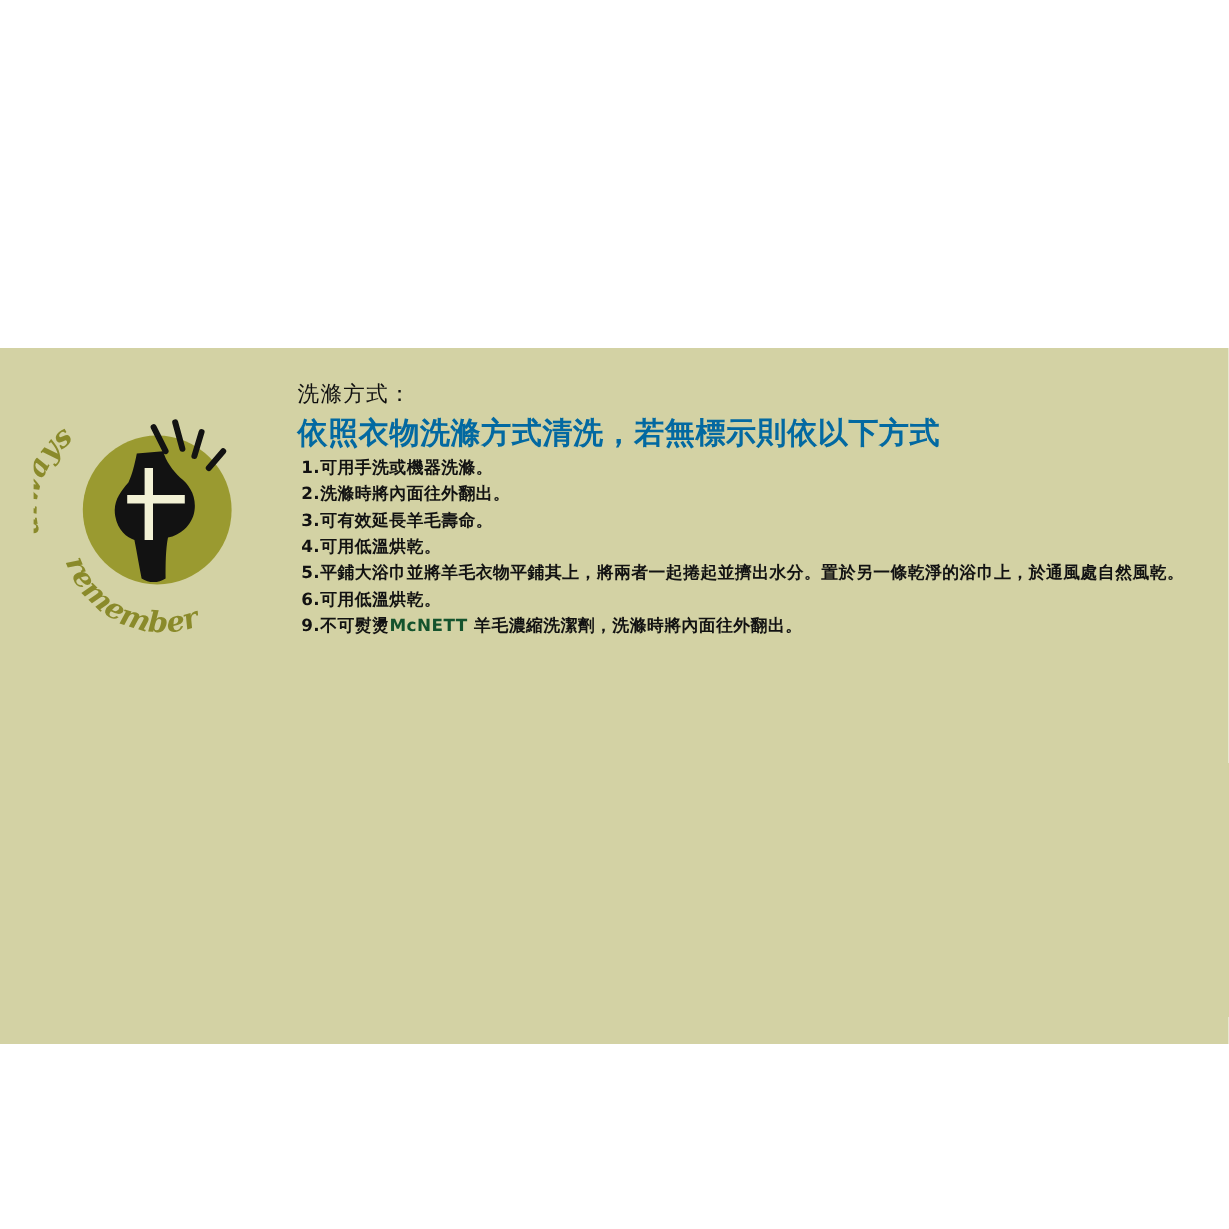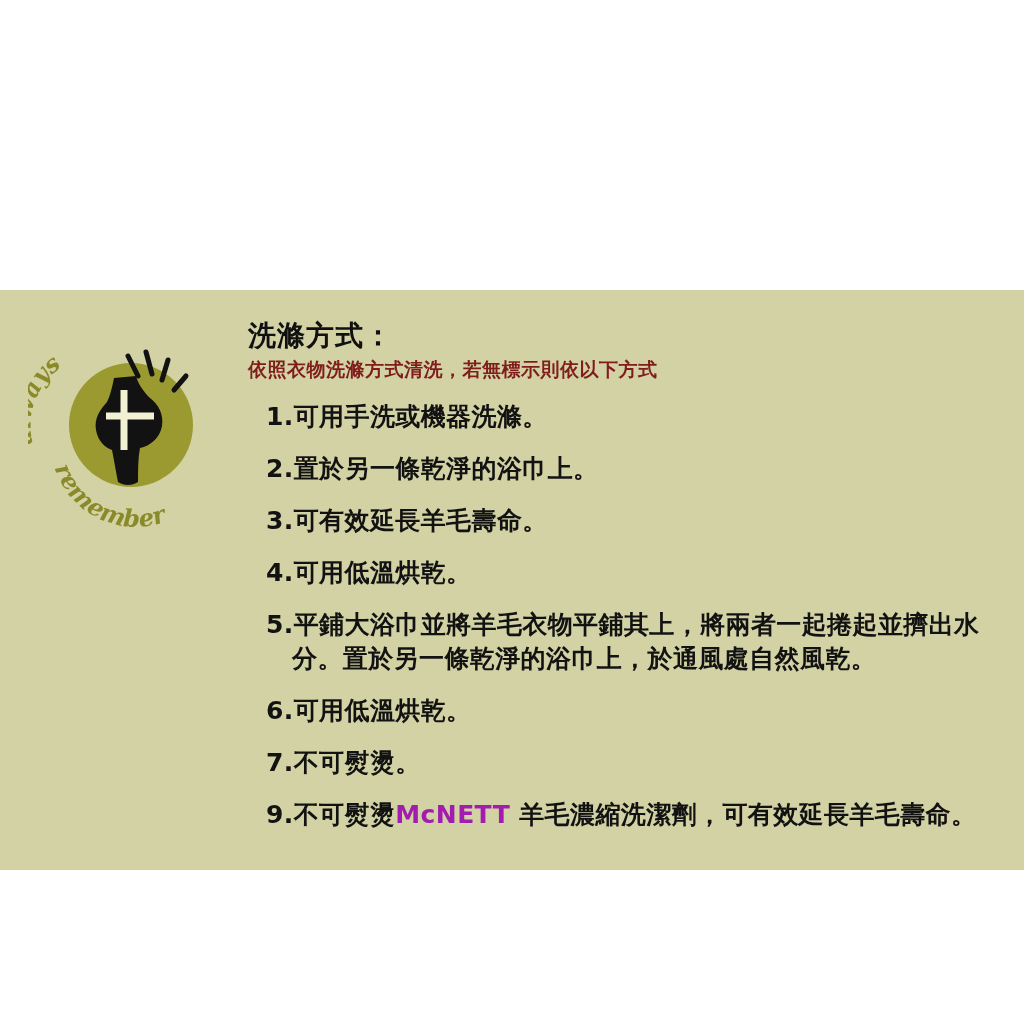--- a/index.html
+++ b/index.html
@@ -41,62 +41,62 @@
 
   
   #care-block {
     position: absolute;
     left: 248px;
     top: 28px;
     width: 752px;
   }
 
   .heading {
-    font-size: 28px;
-    font-weight: bold;
+    font-size: 18px;
+    font-weight: normal;
     color: #101010;
     letter-spacing: 1px;
     line-height: 1.25;
     margin: 0 0 4px 0;
     font-family: "DejaVu Sans", "Liberation Sans", sans-serif;
   }
 
   .subheading {
-    font-size: 19px;
+    font-size: 25px;
     font-weight: bold;
-    color: #7f1d1d;
+    color: #0369a1;
     line-height: 1.3;
     margin: 0 0 4px 0;
     letter-spacing: 0.5px;
   }
 
   ol.steps {
     margin: 0;
     padding: 0;
     list-style: none;
     counter-reset: step;
   }
 
   ol.steps li {
-    font-size: 25px;
+    font-size: 14px;
     font-weight: bold;
     color: #121212;
     line-height: 1.36;
     letter-spacing: 0.4px;
-    margin: 18px;
+    margin: 3px;
     padding: 0;
     text-indent: 0;
   }
 
   ol.steps li .num {
     font-family: "DejaVu Sans", "Liberation Sans", sans-serif;
   }
 
   .brand {
-    color: #a21caf;
+    color: #14532d;
   }
 
   .step-wrap {
     display: block;
     padding-left: 26px;
     text-indent: -26px;
   }
 </style>
 </head>
 <body>
@@ -135,37 +135,34 @@
 
       <div class="heading">洗滌方式：</div>
 
       <div class="subheading">依照衣物洗滌方式清洗，若無標示則依以下方式</div>
 
       <ol class="steps">
         <li>
             <span class="step-wrap"><span class="num">1.</span><span>可用手洗或機器洗滌。</span></span>
           </li>
         <li>
-            <span class="step-wrap"><span class="num">2.</span><span>置於另一條乾淨的浴巾上。</span></span>
+            <span class="step-wrap"><span class="num">2.</span><span>洗滌時將內面往外翻出。</span></span>
           </li>
         <li>
             <span class="step-wrap"><span class="num">3.</span><span>可有效延長羊毛壽命。</span></span>
           </li>
         <li>
             <span class="step-wrap"><span class="num">4.</span><span>可用低溫烘乾。</span></span>
           </li>
         <li>
             <span class="step-wrap"><span class="num">5.</span><span>平鋪大浴巾並將羊毛衣物平鋪其上，將兩者一起捲起並擠出水分。置於另一條乾淨的浴巾上，於通風處自然風乾。</span></span>
           </li>
         <li>
             <span class="step-wrap"><span class="num">6.</span><span>可用低溫烘乾。</span></span>
           </li>
         <li>
-            <span class="step-wrap"><span class="num">7.</span><span>不可熨燙。</span></span>
-          </li>
-        <li>
-            <span class="step-wrap"><span class="num">9.</span><span>不可熨燙</span><span class="brand">McNETT</span><span> 羊毛濃縮洗潔劑，可有效延長羊毛壽命。</span></span>
+            <span class="step-wrap"><span class="num">9.</span><span>不可熨燙</span><span class="brand">McNETT</span><span> 羊毛濃縮洗潔劑，洗滌時將內面往外翻出。</span></span>
           </li>
       </ol>
 
     </div>
   </div>
 </div>
 
 </body></html>

